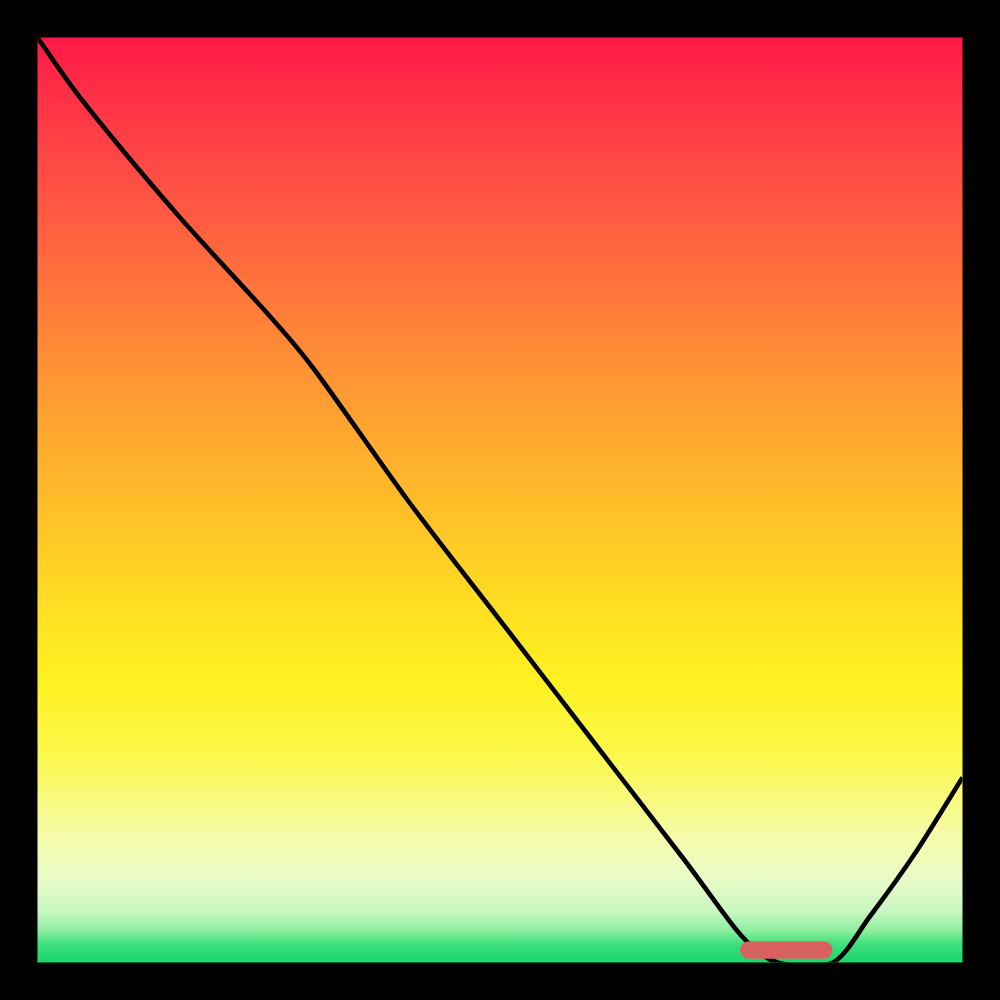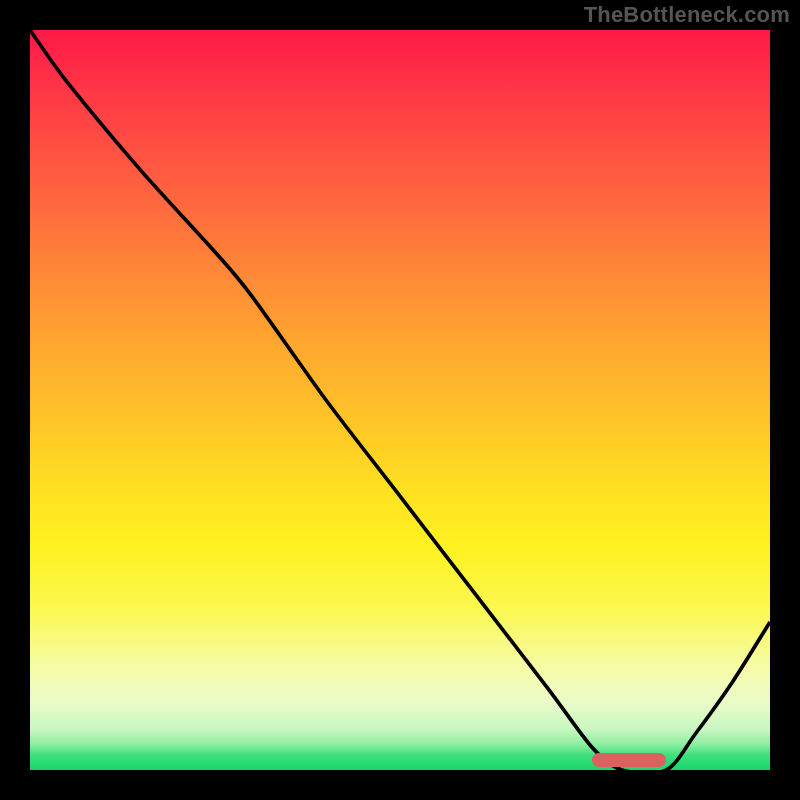--- a/index.html
+++ b/index.html
@@ -67,21 +67,20 @@
     height: 14px;
     background: #d9625f;
     border-radius: 7px;
   }
 </style>
 </head>
 <body>
 
 <div class="stage">
 
-  <div class="watermark">TheBottleneck.com</div>
 
   <div class="plot">
     <div class="gradient"></div>
 
     <svg class="curve-layer" viewBox="0 0 100 100" preserveAspectRatio="none">
       <path fill="none" stroke-width="0.5" stroke-linejoin="round" d="M 0 0 C 0.71 0.99, 2.88 4.31, 5.00 7.00 C 7.13 9.69, 12.17 15.74, 15.00 19.00 C 17.83 22.26, 22.88 27.59, 25.00 30.00 C 27.13 32.41, 27.88 33.17, 30.00 36.00 C 32.13 38.83, 37.17 46.17, 40.00 50.00 C 42.83 53.83, 47.17 59.32, 50.00 63.00 C 52.83 66.68, 57.17 72.32, 60.00 76.00 C 62.83 79.68, 67.73 86.03, 70.00 89.00 C 72.27 91.97, 74.58 95.44, 76.00 97.00 C 77.42 98.56, 78.58 99.58, 80.00 100.00 C 81.42 100.42, 84.58 100.71, 86.00 100.00 C 87.42 99.29, 88.72 96.70, 90.00 95.00 C 91.28 93.30, 93.58 90.13, 95.00 88.00 C 96.42 85.88, 99.29 81.13, 100.00 80.00" stroke="#000000"></path>
     </svg>
 
     <div class="marker" style="background: rgb(217, 98, 95); left: 562.4px; width: 74px; top: 722.64px;"></div>
   </div>

